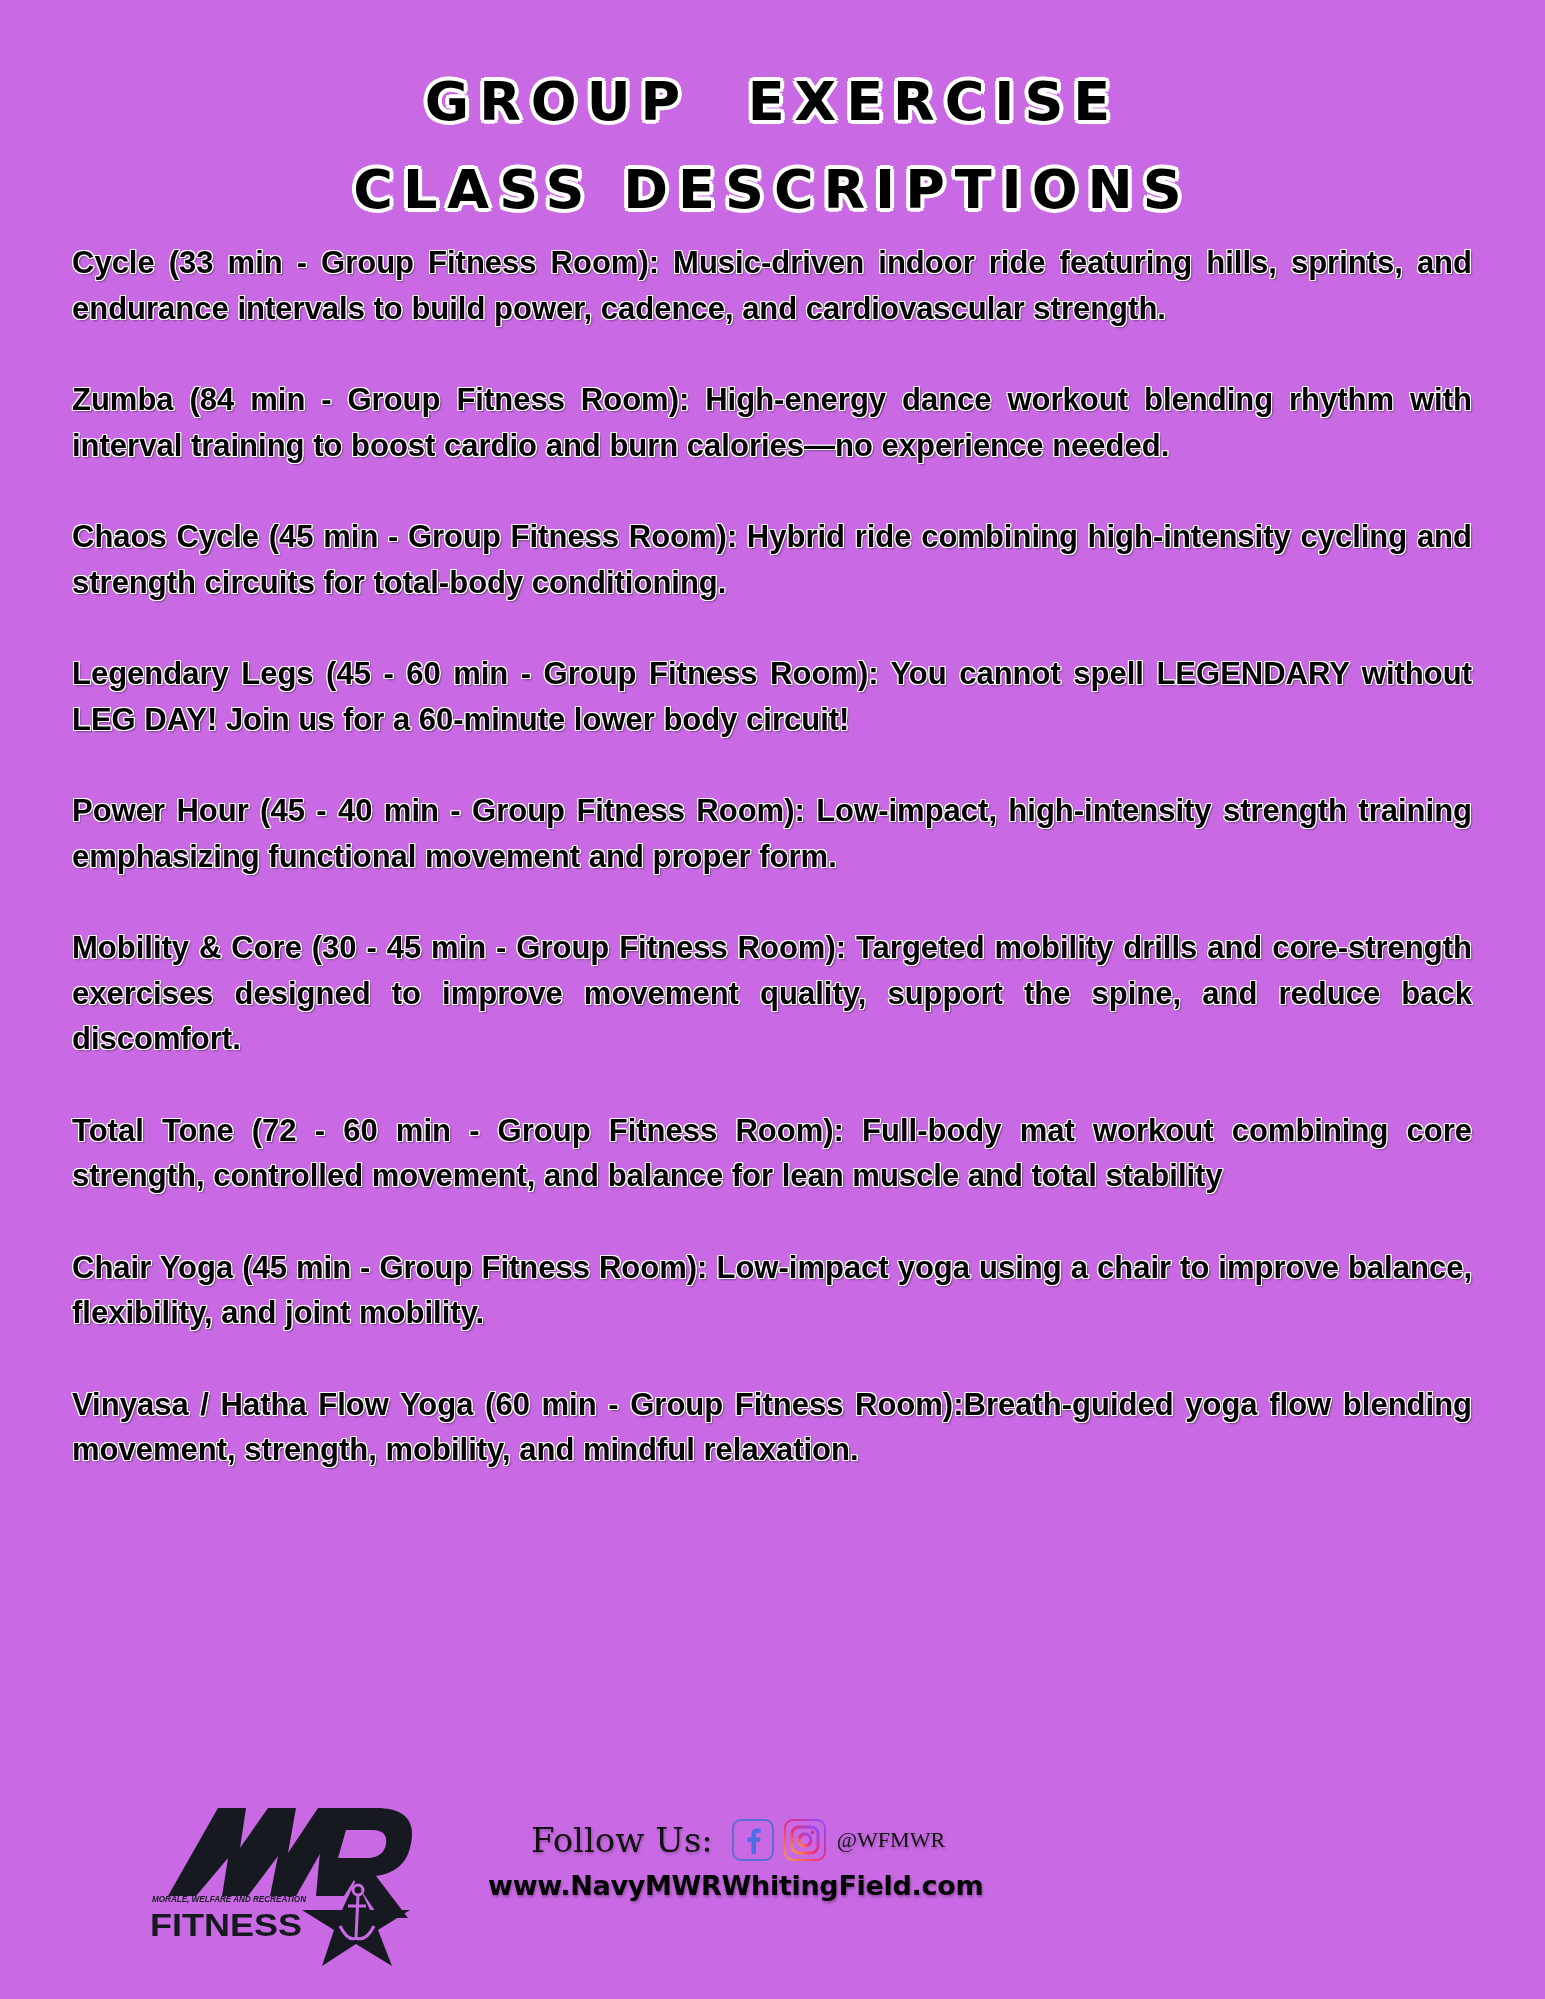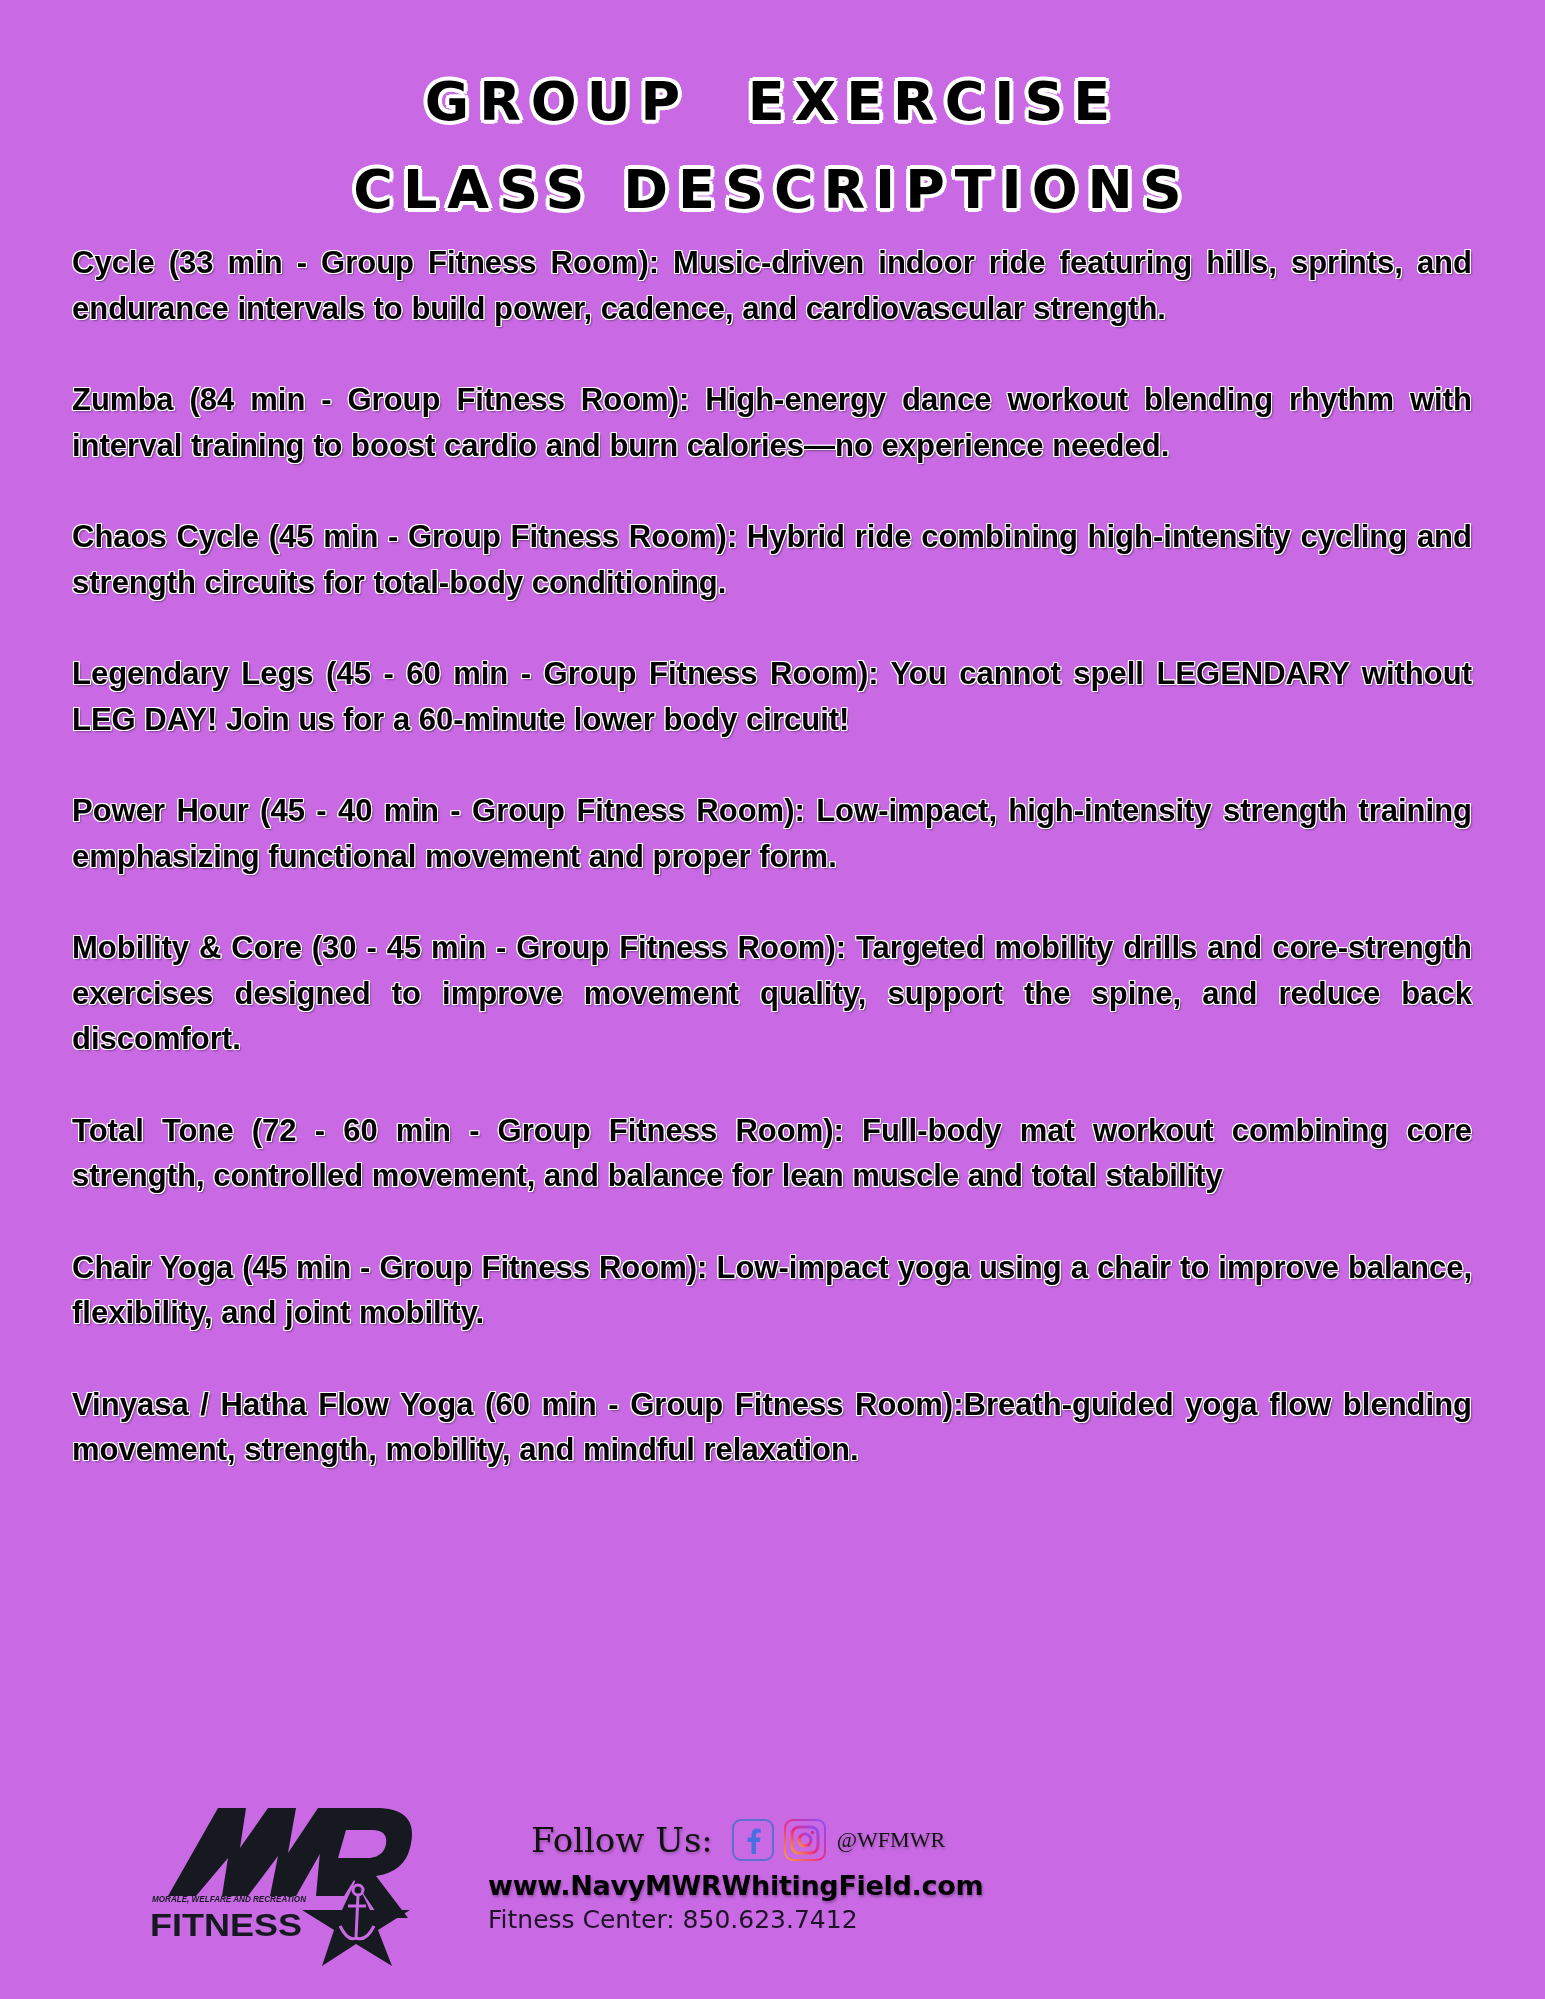--- a/index.html
+++ b/index.html
@@ -122,15 +122,14 @@
           </linearGradient>
         </defs>
         <rect x="2" y="2" width="40" height="40" rx="8" fill="none" stroke="url(#ig)" stroke-width="2"></rect>
         <rect x="9" y="9" width="26" height="26" rx="7" fill="none" stroke="url(#ig)" stroke-width="3"></rect>
         <circle cx="22" cy="22" r="6" fill="none" stroke="url(#ig)" stroke-width="3"></circle>
         <circle cx="29.5" cy="14.5" r="1.8" fill="#c13584"></circle>
       </svg>
       <span class="handle">@WFMWR</span>
     </div>
     <div class="website">www.NavyMWRWhitingField.com</div>
-    <div class="phone">Fitness Center: 850.623.7412</div>
   </div>
 </div>
 
 </body></html>

